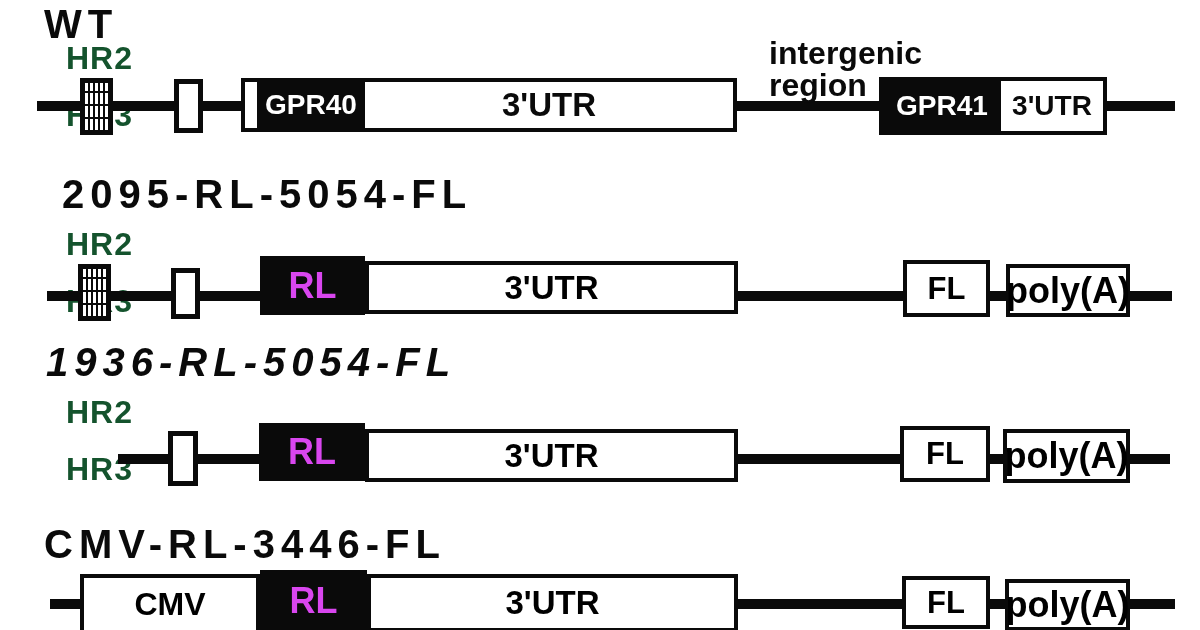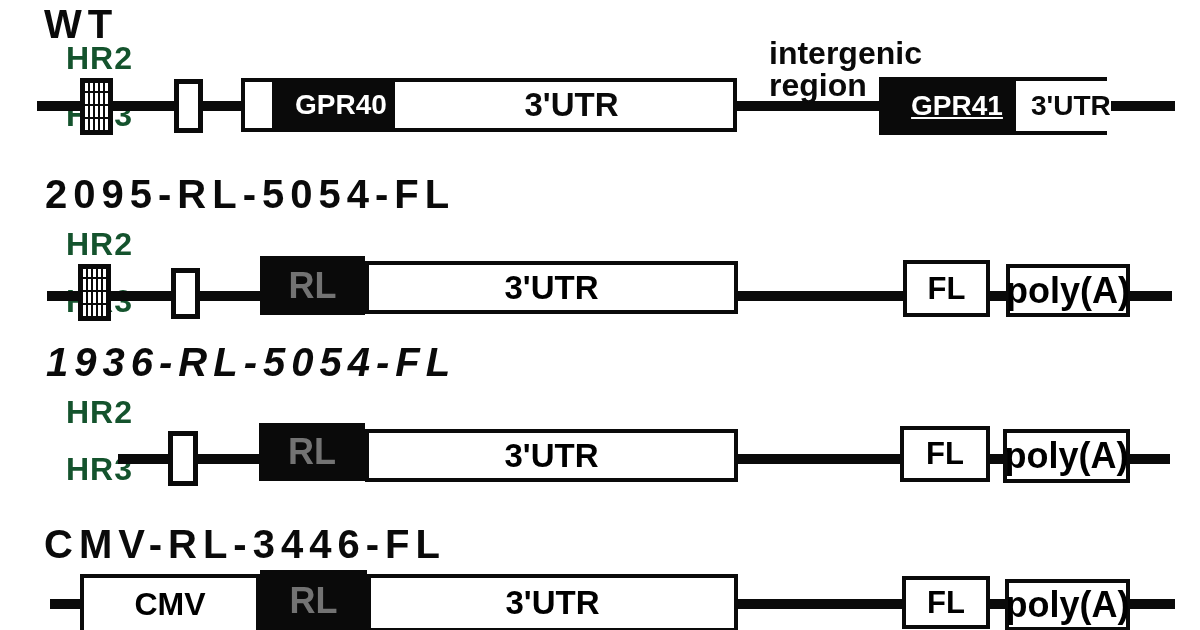--- a/index.html
+++ b/index.html
@@ -56,27 +56,26 @@
     border:4px solid #0a0a0a;
     box-sizing:border-box;
     display:flex;
     align-items:stretch;
   }
   .seg{
     display:flex;
     align-items:center;
     justify-content:center;
     white-space:nowrap;
-    padding-left:15px;
   }
   .seg.black{background:#0a0a0a;color:#fff;}
   .seg.white{background:#fff;color:#0a0a0a;}
   .blackbox{
     background:#0a0a0a;
-    color:#737373;
+    color:#d946ef;
     display:flex;
     align-items:center;
     justify-content:center;
     box-sizing:border-box;
     white-space:nowrap;
   }
   .intergenic{
     font-size:32px;
     line-height:32px;
     color:#0a0a0a;
@@ -109,27 +108,27 @@
     <div class="seg black fz28" style="width:108px;flex:0 0 auto;">GPR40</div>
     <div class="seg white fz33" style="flex:1 1 auto;">3'UTR</div>
   </div>
 
   <div class="abs intergenic" style="left:769px;top:37px;">
     <div>intergenic</div>
     <div>region</div>
   </div>
 
   <div class="abs composite" style="left:879px;top:77px;width:228px;height:58px;">
-    <div class="seg black fz28" style="width:118px;flex:0 0 auto;text-decoration:underline;">GPR41</div>
+    <div class="seg black fz28" style="width:118px;flex:0 0 auto;">GPR41</div>
     <div class="seg white fz28" style="flex:1 1 auto;">3'UTR</div>
   </div>
 </div>
 
 <div class="abs" style="left:0;top:0;width:1200px;height:0;">
-  <div class="abs title" style="left:45px;top:172px;">2095-RL-5054-FL</div>
+  <div class="abs title" style="left:62px;top:172px;">2095-RL-5054-FL</div>
 
   <div class="abs hrlabels" style="left:66px;top:226px;">
     <span>HR2</span>
     <span>HR3</span>
   </div>
 
   <div class="abs line" style="left:47px;top:291px;width:1125px;"></div>
 
   <div class="abs hrbox hatch" style="left:78px;top:264px;width:33px;height:57px;"></div>
   <div class="abs hrbox" style="left:171px;top:268px;width:29px;height:51px;"></div>

